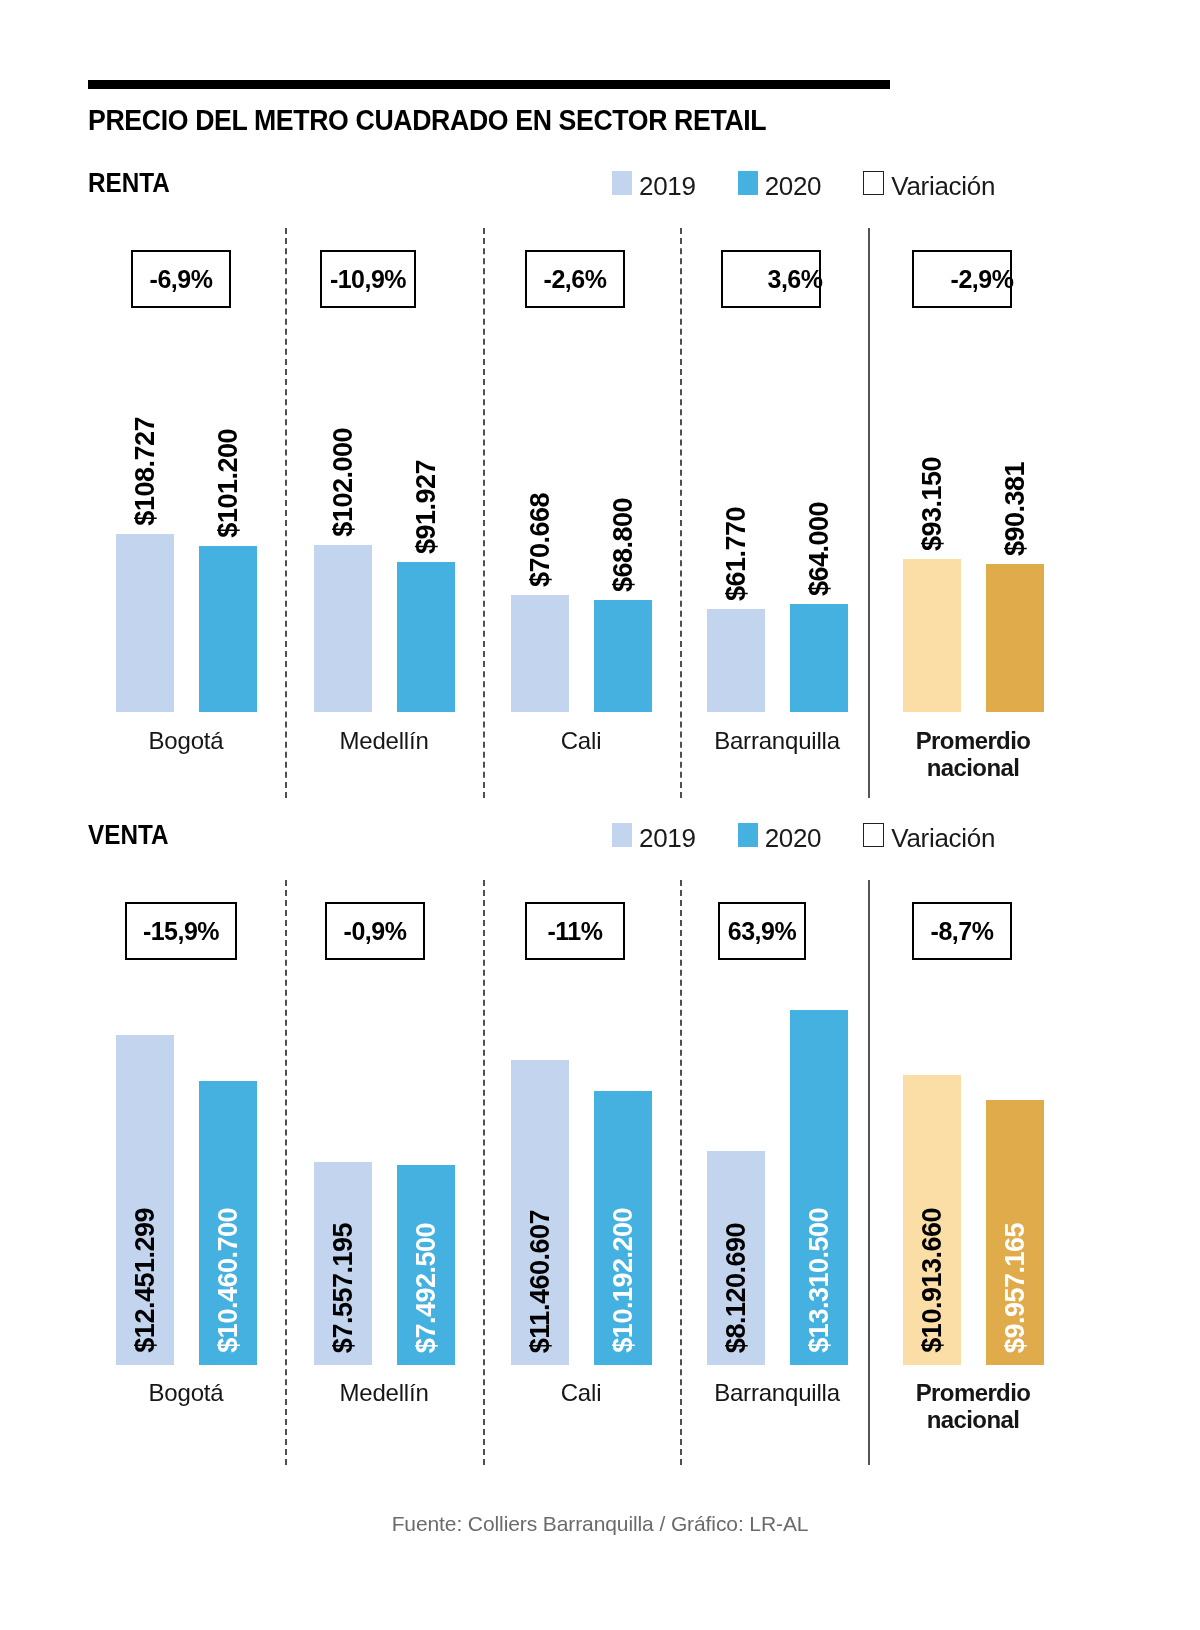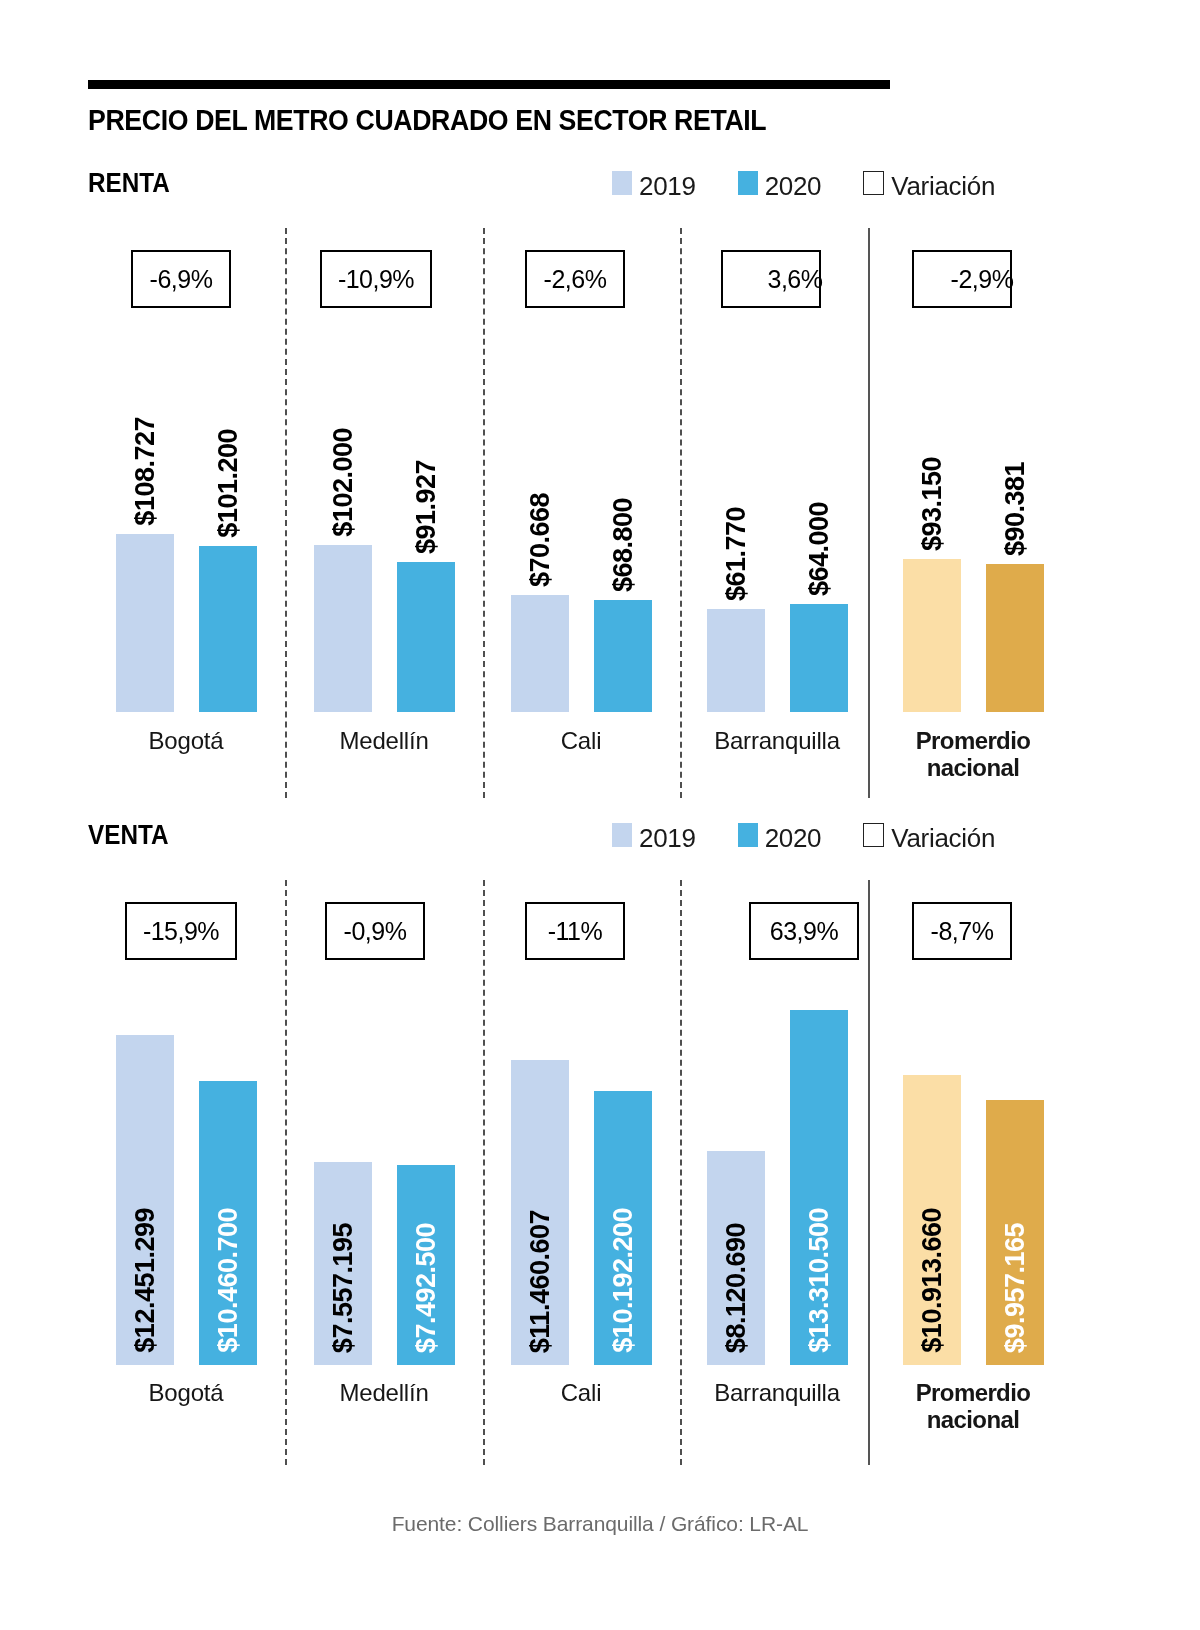--- a/index.html
+++ b/index.html
@@ -116,21 +116,21 @@
   }
 
   .var-box {
     position: absolute;
     border: 2px solid #000000;
     background: #ffffff;
     display: flex;
     align-items: center;
     justify-content: center;
     font-size: 25px;
-    font-weight: normal;
+    font-weight: bold;
     color: #000000;
     letter-spacing: -0.5px;
     box-sizing: border-box;
   }
 
   .bar {
     position: absolute;
     bottom: 0;
   }
   .rot-out {
@@ -210,21 +210,21 @@
   </div>
 
   <div class="panel" id="renta-panel" style="top:228px; height:570px;">
 
     <div class="divider" style="left:197px;"></div>
     <div class="divider" style="left:395px;"></div>
     <div class="divider" style="left:592px;"></div>
     <div class="divider solid" style="left:780px;"></div>
 
     <div class="var-box" style="left:43px;  top:22px; width:100px; height:58px;">-6,9%</div>
-    <div class="var-box" style="left:232px; top:22px; width:112px; height:58px;">-10,9%</div>
+    <div class="var-box" style="left:232px; top:22px; width:96px; height:58px;">-10,9%</div>
     <div class="var-box" style="left:437px; top:22px; width:100px; height:58px;">-2,6%</div>
     <div class="var-box" style="left:633px; top:22px; width:100px; height:58px;padding-left:48px;">3,6%</div>
     <div class="var-box" style="left:824px; top:22px; width:100px; height:58px;padding-left:40px;">-2,9%</div>
 
     <div style="position:absolute; left:0; top:0; width:1024px; height:484px;">
 
       <div class="bar" style="left:28px; width:58px; height:178px; background:#c3d5ee;">
         <span class="rot-out" style="bottom:186px; color:#000;">$108.727</span>
       </div>
       <div class="bar" style="left:111px; width:58px; height:166px; background:#45b1e0;">
@@ -288,21 +288,21 @@
   <div class="panel" id="venta-panel" style="top:880px; height:585px;">
 
     <div class="divider" style="left:197px;"></div>
     <div class="divider" style="left:395px;"></div>
     <div class="divider" style="left:592px;"></div>
     <div class="divider solid" style="left:780px;"></div>
 
     <div class="var-box" style="left:37px;  top:22px; width:112px; height:58px;">-15,9%</div>
     <div class="var-box" style="left:237px; top:22px; width:100px; height:58px;">-0,9%</div>
     <div class="var-box" style="left:437px; top:22px; width:100px; height:58px;">-11%</div>
-    <div class="var-box" style="left:630px; top:22px; width:110px; height:58px;margin-left:31px;">63,9%</div>
+    <div class="var-box" style="left:630px; top:22px; width:88px; height:58px;">63,9%</div>
     <div class="var-box" style="left:824px; top:22px; width:100px; height:58px;">-8,7%</div>
 
     <div style="position:absolute; left:0; top:0; width:1024px; height:485px;">
 
       <div class="bar" style="left:28px; width:58px; height:330px; background:#c3d5ee;">
         <span class="rot-in" style="color:#000;">$12.451.299</span>
       </div>
       <div class="bar" style="left:111px; width:58px; height:284px; background:#45b1e0;">
         <span class="rot-in" style="color:#ffffff;">$10.460.700</span>
       </div>

